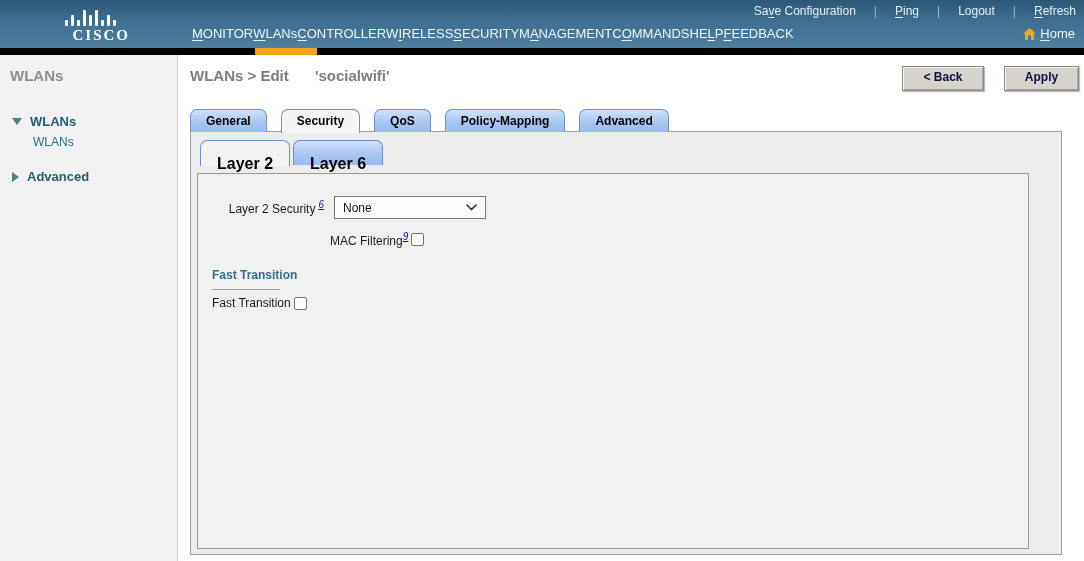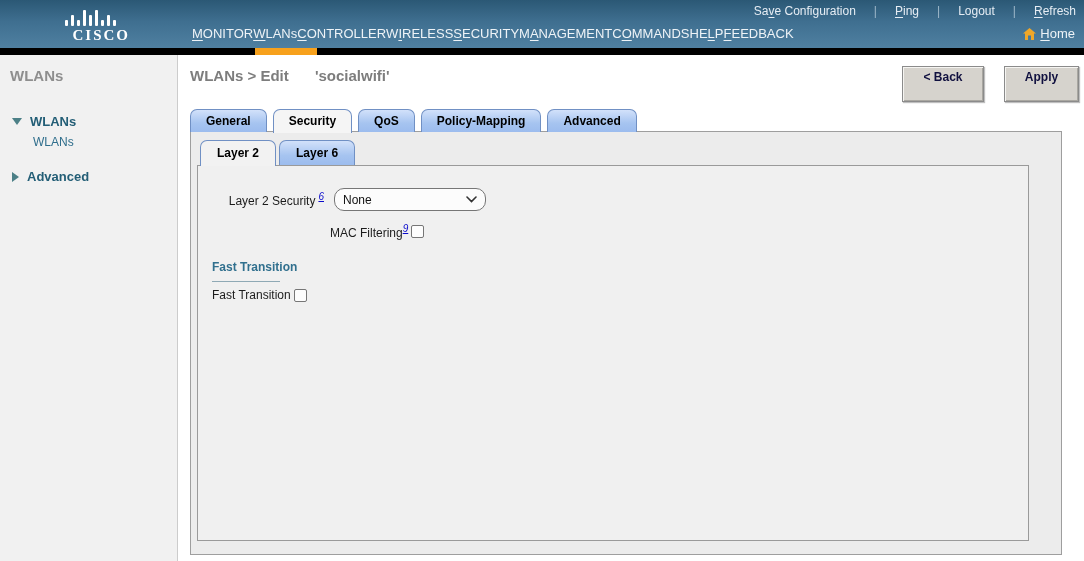--- a/index.html
+++ b/index.html
@@ -42,55 +42,55 @@
     border-top:7px solid #4c8087; }
   .tri-right { width:0; height:0; border-top:5px solid transparent; border-bottom:5px solid transparent;
     border-left:7px solid #4c8087; margin-top:10px; }
   .tree-gap { height:10px; }
 
   
   .main { position:absolute; left:178px; top:55px; width:906px; height:506px; background:#fff; }
   .page-title { position:absolute; left:12px; top:12px; font-size:15px; font-weight:bold; color:#7d7d7d; }
   .page-title .sub { margin-left:22px; }
 
-  .btn { position:absolute; top:11px; height:36px; font-size:12px; font-weight:bold; color:#10103f;
+  .btn { position:absolute; top:11px; height:25px; font-size:12px; font-weight:bold; color:#10103f;
     background:#d6d3cd; border:1px solid #8b8b8b; text-align:center; line-height:21px; cursor:pointer;
     box-shadow: inset 1px 1px 0 #f6f5f2, inset -1px -1px 0 #a9a7a1, 1px 1px 1px rgba(0,0,0,.25); }
   .btn-back { left:724px; width:82px; }
   .btn-apply { left:826px; width:75px; }
 
   
-  .tabs { position:absolute; left:12px; top:54px; display:flex; gap:6px; z-index:3; }
+  .tabs { position:absolute; left:12px; top:54px; display:flex; gap:14px; z-index:3; }
   .tab { height:23px; line-height:22px; padding:0 15px; font-size:12px; font-weight:bold; color:#000;
     background:linear-gradient(180deg,#d2e1fa 0%, #a6c4f0 60%, #9cbcee 100%);
     border:1px solid #7090c4; border-bottom:none; border-radius:7px 7px 0 0; cursor:pointer; }
   .tab.selected { background:#f5f5f5; height:24px; }
 
   .tab-container { position:absolute; left:12px; top:76px; width:872px; height:424px;
     background:#ececec; border:1px solid #9e9e9e; }
 
   .subtabs { position:absolute; left:9px; top:8px; display:flex; gap:3px; z-index:2; }
-  .subtab { height:25px; line-height:24px; padding:0 16px; font-size:12px; font-weight:bold; color:#000;
+  .subtab { height:25px; line-height:24px; padding:11px 16px; font-size:16px; font-weight:bold; color:#000;
     background:linear-gradient(180deg,#d2e1fa 0%, #a6c4f0 60%, #9cbcee 100%);
     border:1px solid #7090c4; border-bottom:none; border-radius:7px 7px 0 0; cursor:pointer; }
   .subtab.selected { background:#f2f2f2; height:26px; }
 
-  .panel { position:absolute; left:6px; top:33px; width:832px; height:376px;
+  .panel { position:absolute; left:6px; top:41px; width:832px; height:376px;
     background:#f0f0f0; border:1px solid #9a9a9a; }
 
   
   .form-row1 { display:flex; align-items:center; margin-top:22px; }
   .field-label { width:126px; text-align:right; font-size:12px; color:#1c1c1c; }
   .footnote { font-size:10px; font-style:italic; color:#0a0acc; text-decoration:underline;
     vertical-align:super; margin-left:3px; cursor:pointer; }
   .footnote2 { font-size:10px; font-style:italic; color:#0a0acc; text-decoration:underline;
     vertical-align:super; cursor:pointer; }
   .select { display:flex; align-items:center; justify-content:space-between; margin-left:10px;
     width:152px; height:23px; padding:0 8px; background:#fcfcfc; border:1px solid #767676;
-    border-radius:10px; font-size:12px; color:#111; cursor:pointer; }
+    border-radius:0; font-size:12px; color:#111; cursor:pointer; }
   .form-row2 { display:flex; align-items:center; margin-left:132px; margin-top:12px; font-size:12px; color:#1c1c1c; }
   .checkbox { display:inline-block; width:13px; height:13px; background:#fdfdfd;
     border:1px solid #767676; border-radius:2px; margin-left:3px; cursor:pointer; }
   .section-head { margin:20px 0 0 14px; font-size:12px; font-weight:bold; color:#31708e; }
   .section-rule { margin:7px 0 0 14px; width:68px; border-bottom:1px solid #8fa9b5; }
   .form-row3 { display:flex; align-items:center; margin-left:14px; margin-top:6px; font-size:12px; color:#1c1c1c; }
 </style>
 </head>
 <body>
 

